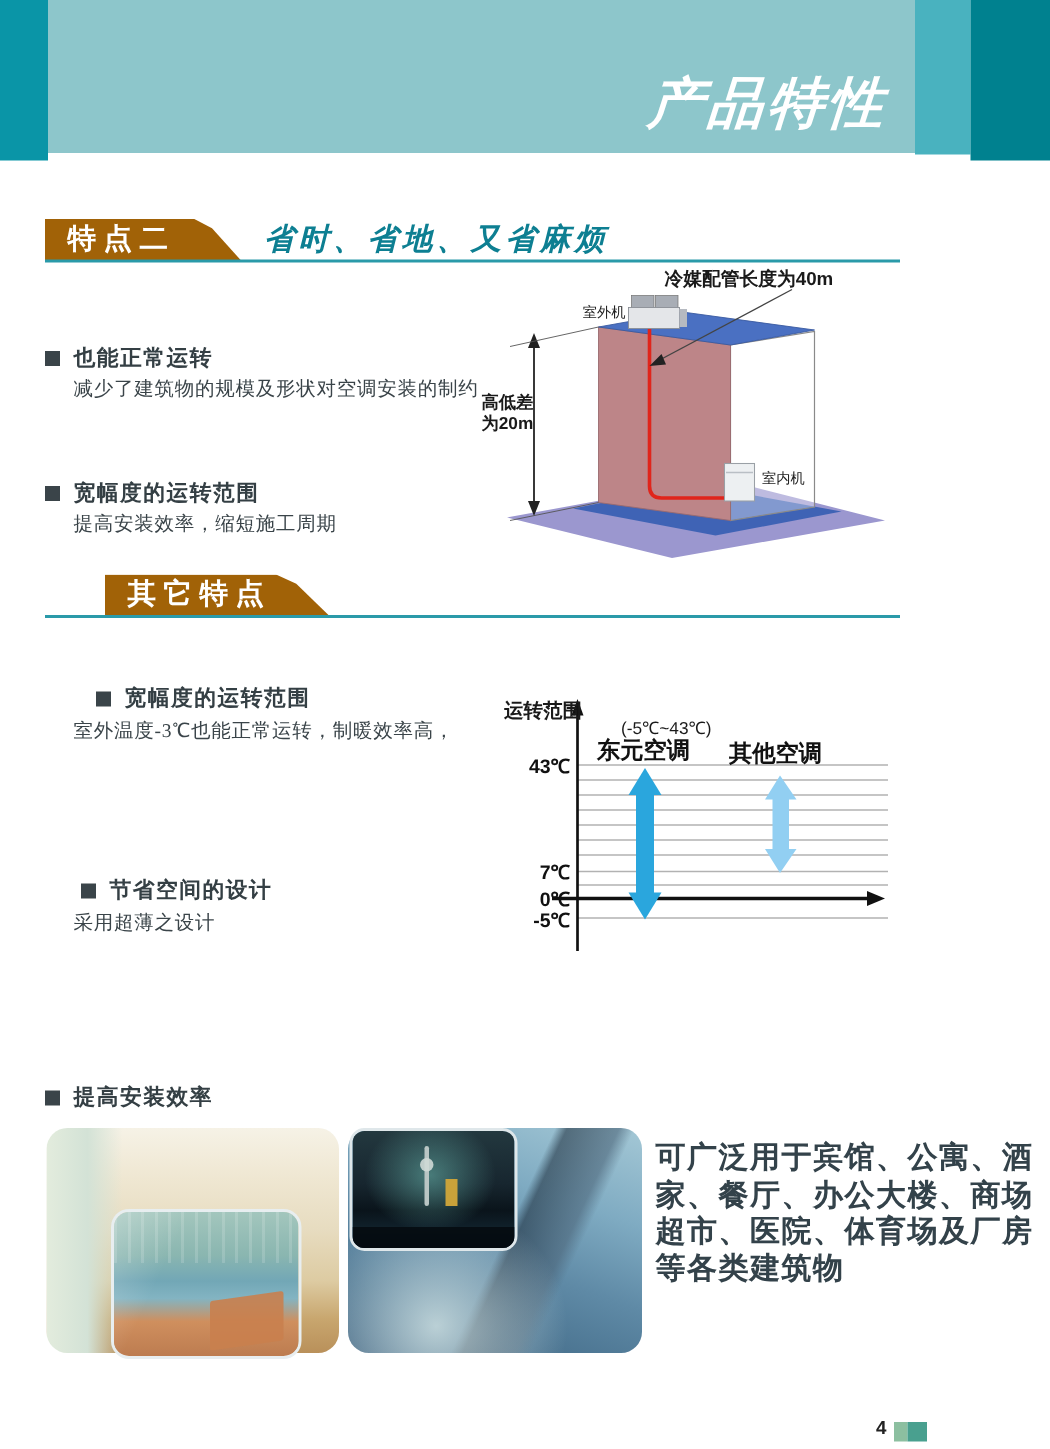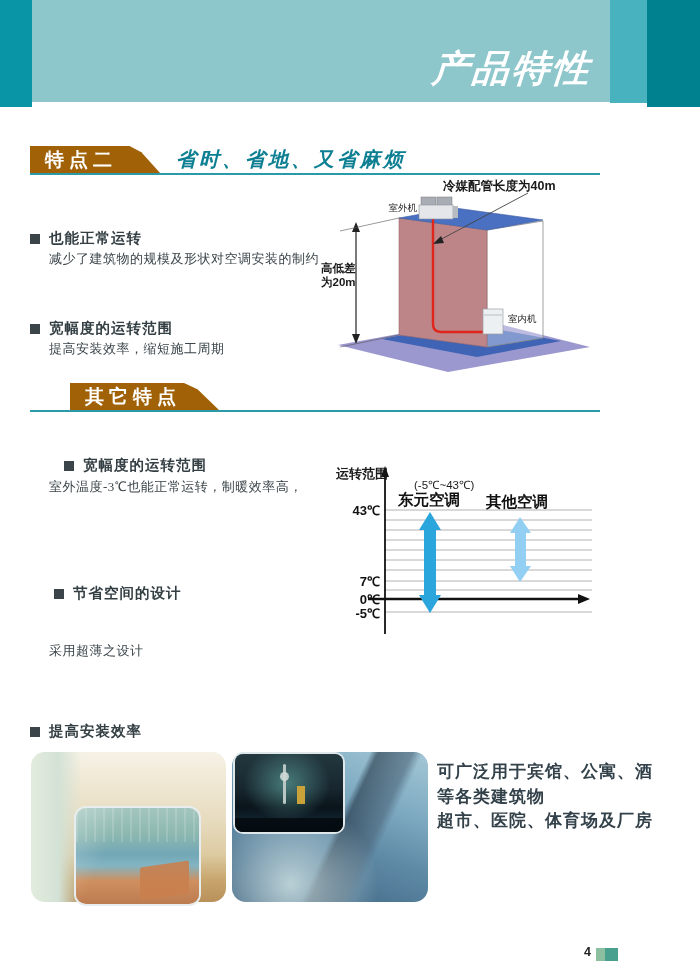--- a/index.html
+++ b/index.html
@@ -83,21 +83,21 @@
   .gold-bldg{position:absolute;left:62px;top:32px;width:8px;height:18px;background:#c9a23a;}
   .city-base{position:absolute;left:0;bottom:0;width:100%;height:14px;background:rgba(5,10,15,.85);}
   .office-grid{
     position:absolute;left:0;top:0;width:100%;height:34px;
     background:repeating-linear-gradient(90deg,rgba(255,255,255,.25) 0 2px,rgba(0,0,0,0) 2px 9px);
     opacity:.6;
   }
   .partition{position:absolute;left:52%;top:58%;width:40%;height:34%;background:#c97f4e;transform:skewY(-8deg);border-radius:2px;opacity:.9;}
   .usage-text{
     position:absolute;left:437px;top:760px;width:240px;
-    font-family:"Liberation Serif",serif;font-weight:bold;font-size:17px;
+    font-family:"Liberation Serif",serif;font-weight:bold;font-size:20px;
     color:#33424a;line-height:24.5px;letter-spacing:1px;white-space:nowrap;
   }
   
   .diagram-svg{position:absolute;left:305px;top:168px;}
   .chart-svg{position:absolute;left:330px;top:460px;}
   
   .page-num{position:absolute;left:584px;top:945px;font-size:12.5px;font-weight:bold;color:#222;}
   .chip{position:absolute;top:948px;height:13px;}
   .chip-light{left:596px;width:9px;background:#8cbfa0;}
   .chip-dark{left:605px;width:13px;background:#49a08f;}
@@ -187,21 +187,21 @@
     <span class="ht">宽幅度的运转范围</span>
   </div>
   <div class="feat-body" style="left:49px;top:477px;">
     <div>室外温度-3℃也能正常运转，制暖效率高，</div>
   </div>
 
   <div class="feat-head" style="left:30px;top:584px;padding-left:24px;">
     <span class="bullet"></span>
     <span class="ht">节省空间的设计</span>
   </div>
-  <div class="feat-body" style="left:49px;top:605px;margin-top:36px;">
+  <div class="feat-body" style="left:49px;top:605px;">
     <div>采用超薄之设计</div>
   </div>
 
   <svg class="chart-svg" width="290" height="178" viewBox="330 460 290 178">
 
     <g stroke="#b2b2b2" stroke-width="1">
       <line x1="385" y1="510" x2="592" y2="510"></line>
       <line x1="385" y1="520" x2="592" y2="520"></line>
       <line x1="385" y1="530" x2="592" y2="530"></line>
       <line x1="385" y1="540" x2="592" y2="540"></line>
@@ -255,21 +255,22 @@
   <div class="photo photo-right-main"></div>
   <div class="photo photo-right-inset">
     <div class="tower"></div>
     <div class="tower-ball"></div>
     <div class="gold-bldg"></div>
     <div class="city-base"></div>
   </div>
 
   <div class="usage-text">
     <div>可广泛用于宾馆、公寓、酒</div>
+    <div>家、餐厅、办公大楼、商场</div>
+    <div>超市、医院、体育场及厂房</div>
     <div>等各类建筑物</div>
-    <div>超市、医院、体育场及厂房</div>
   </div>
 
   <div class="page-num">4</div>
   <div class="chip chip-light"></div>
   <div class="chip chip-dark"></div>
 
 </div>
 
 </body></html>

